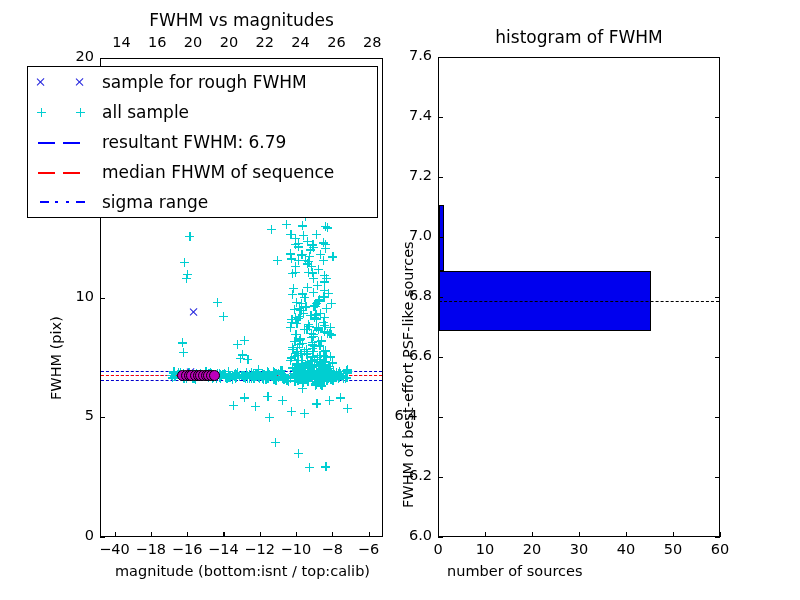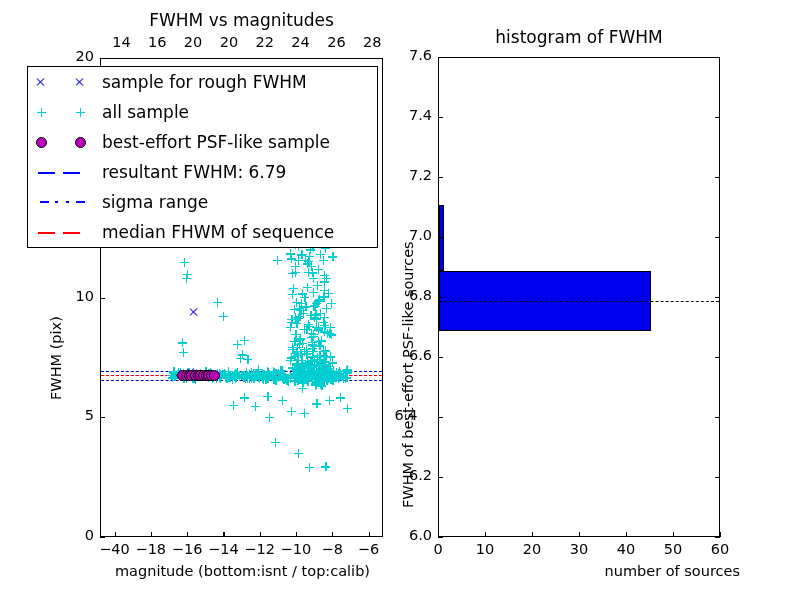--- a/index.html
+++ b/index.html
@@ -905,47 +905,40 @@
         </div>
         <div class="legend-row">
           <div class="legend-handle">
             <div class="lh-marker a marker m-plus"></div>
             <div class="lh-marker b marker m-plus"></div>
           </div>
           <span class="legend-text">all sample</span>
         </div>
         <div class="legend-row">
           <div class="legend-handle">
-            <div class="lh-marker a marker m-dot"></div>
-            <div class="lh-marker b marker m-dot"></div>
-          </div>
-          <span class="legend-text">best-effort PSF-like sample</span>
-        </div>
-        <div class="legend-row">
-          <div class="legend-handle">
             <div class="lh-line seg1" style="border-top:2px solid #0000ff;"></div>
             <div class="lh-line seg2" style="border-top:2px solid #0000ff;"></div>
           </div>
           <span class="legend-text">resultant FWHM: 6.79</span>
+        </div>
+        <div class="legend-row">
+          <div class="legend-handle">
+            <div class="lh-line seg1" style="border-top:2px solid #ff0000;"></div>
+            <div class="lh-line seg2" style="border-top:2px solid #ff0000;"></div>
+          </div>
+          <span class="legend-text">median FHWM of sequence</span>
         </div>
         <div class="legend-row">
           <div class="legend-handle">
             <div class="lh-dot1" style="border-top-color:#0000ff;"></div>
             <div class="lh-dot2" style="border-top-color:#0000ff;"></div>
             <div class="lh-dot3" style="border-top-color:#0000ff;"></div>
             <div class="lh-dot4" style="border-top-color:#0000ff;"></div>
           </div>
           <span class="legend-text">sigma range</span>
-        </div>
-        <div class="legend-row">
-          <div class="legend-handle">
-            <div class="lh-line seg1" style="border-top:2px solid #ff0000;"></div>
-            <div class="lh-line seg2" style="border-top:2px solid #ff0000;"></div>
-          </div>
-          <span class="legend-text">median FHWM of sequence</span>
         </div>
       </div>
   </div>
 
   <div>
 
     <div class="axes-title" style="left:438px; top:27px; width:282px;">histogram of FWHM</div>
 
     <div class="axes-frame" id="hist-frame" style="left:438px; top:57px; width:282px; height:480px;">
       <div class="plot-canvas" id="hist-canvas">
@@ -992,18 +985,18 @@
         <div class="tick-mark h" style="left:715px; top:177.0px;"></div>
         <div class="tick-label" style="left:380px; top:167.0px; width:52px; text-align:right;">7.2</div>
         <div class="tick-mark h" style="left:438px; top:117.0px;"></div>
         <div class="tick-mark h" style="left:715px; top:117.0px;"></div>
         <div class="tick-label" style="left:380px; top:107.0px; width:52px; text-align:right;">7.4</div>
         <div class="tick-mark h" style="left:438px; top:57.0px;"></div>
         <div class="tick-mark h" style="left:715px; top:57.0px;"></div>
         <div class="tick-label" style="left:380px; top:47.0px; width:52px; text-align:right;">7.6</div>
       </div>
 
-    <div class="axis-label" style="left:458px; top:563px; width:282px; text-align:right;">number of sources</div>
+    <div class="axis-label" style="left:447px; top:563px; width:282px; text-align:left;">number of sources</div>
 
     <div class="axis-label vertical" style="left:400px; top:508px;">FWHM of best-effort PSF-like sources</div>
   </div>
 
 </div>
 
 </body></html>

